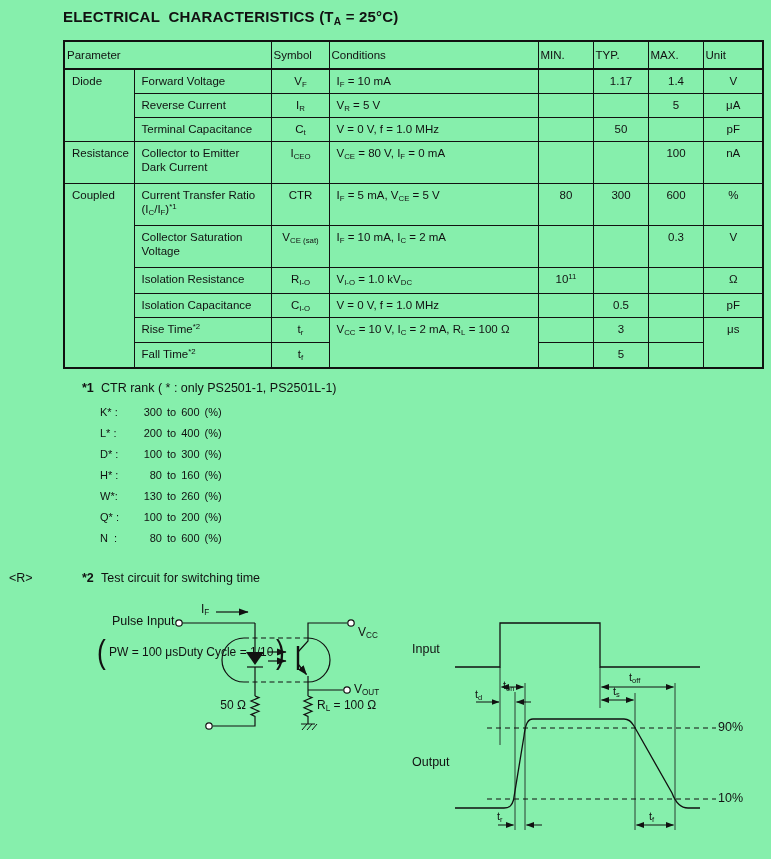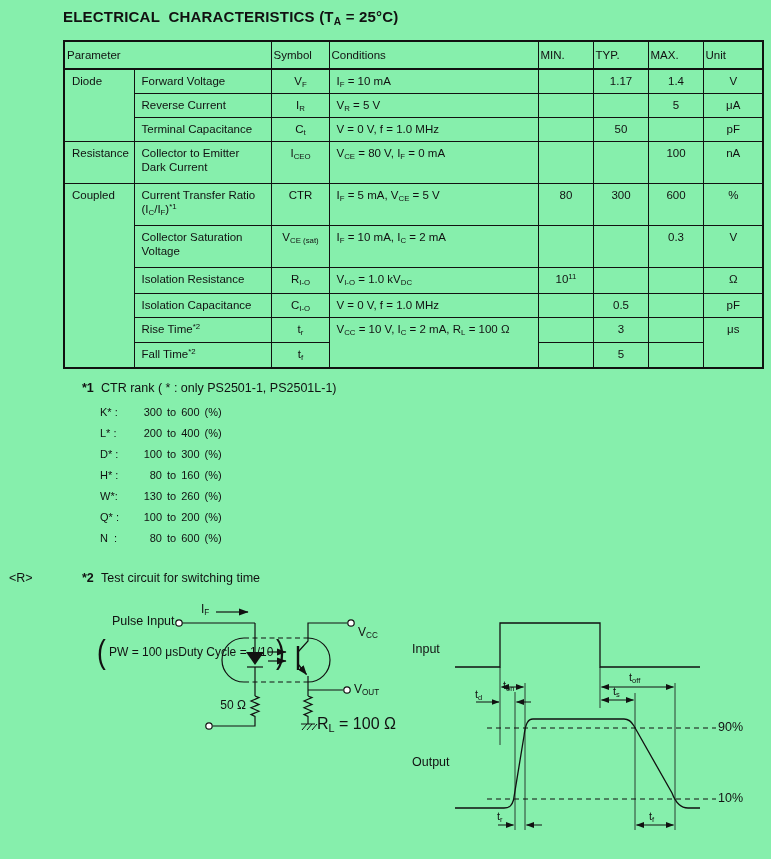--- a/index.html
+++ b/index.html
@@ -255,21 +255,21 @@
     <div class="lbl" style="left:201px;top:8px;font-size:12px;">I<sub>F</sub></div>
     <div class="pw">
       <span class="paren">(</span>
       <span class="pw-lines">
         <span>PW = 100 μs</span>
         <span>Duty Cycle = 1/10</span>
       </span>
       <span class="paren">)</span>
     </div>
     <div class="lbl" style="left:208px;top:104px;width:38px;text-align:right;font-size:12px;">50 Ω</div>
-    <div class="lbl" style="left:317px;top:120px;font-size:16px;">R<sub>L</sub> = 100 Ω</div>
+    <div class="lbl" style="left:317px;top:104px;font-size:12px;">R<sub>L</sub> = 100 Ω</div>
     <div class="lbl" style="left:358px;top:31px;font-size:12px;">V<sub>CC</sub></div>
     <div class="lbl" style="left:354px;top:88px;font-size:12px;">V<sub>OUT</sub></div>
 
     <div class="lbl" style="left:412px;top:48px;">Input</div>
     <div class="lbl" style="left:412px;top:161px;">Output</div>
     <div class="lbl lbl-sm" style="left:503px;top:84px;">t<sub>on</sub></div>
     <div class="lbl lbl-sm" style="left:475px;top:93px;">t<sub>d</sub></div>
     <div class="lbl lbl-sm" style="left:629px;top:76px;">t<sub>off</sub></div>
     <div class="lbl lbl-sm" style="left:613px;top:90px;">t<sub>s</sub></div>
     <div class="lbl lbl-sm" style="left:497px;top:215px;">t<sub>r</sub></div>

